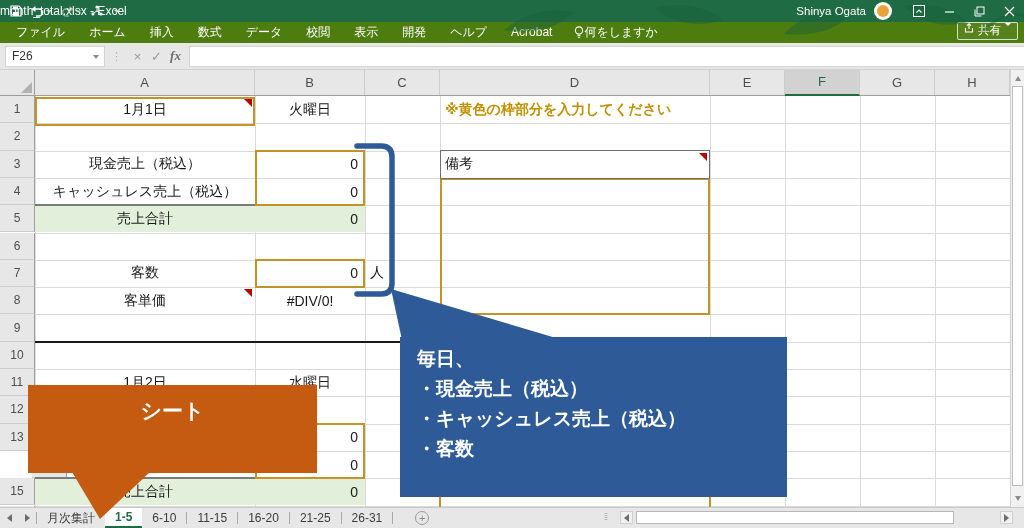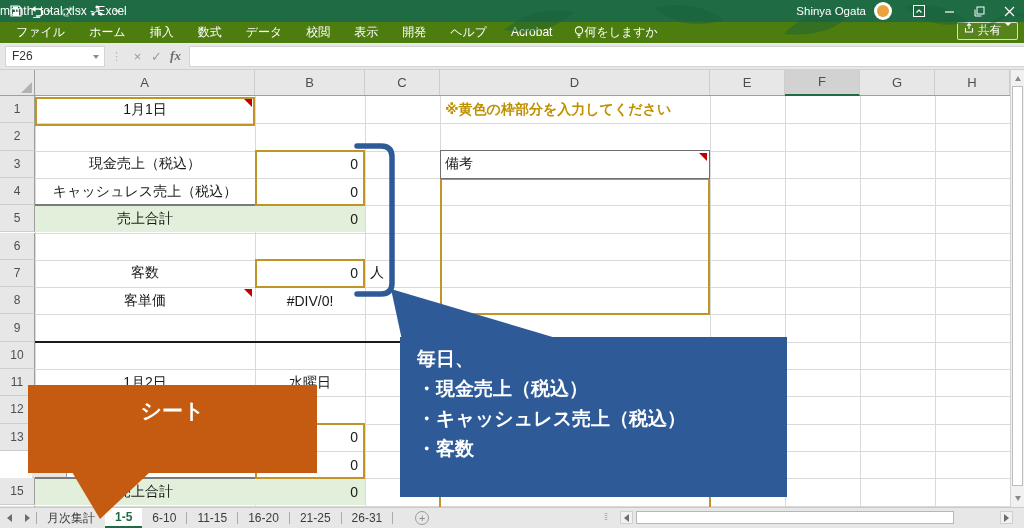--- a/index.html
+++ b/index.html
@@ -269,20 +269,21 @@
       <div class="thickline" style="left: 35px; top: calc(406.8px); width: 220px; background: rgb(122, 122, 122);"></div>
       <div class="goldbox" style="left: 35px; top: 27px; width: 220px; height: 29px;"></div>
       <div class="goldbox" style="left: 255px; top: 80px; width: 110px; height: 56px;"></div>
       <div class="goldbox" style="left: 255px; top: 189px; width: 110px; height: 29px;"></div>
       <div class="goldbox" style="left: 255px; top: 353px; width: 110px; height: 56px;"></div>
       <div class="goldbox" style="left: 440px; top: 108px; width: 270px; height: 137px;"></div>
       <div class="graybox" style="left: 440px; top: 80px; width: 270px; height: 29px;"></div>
       <div class="goldsliver" style="left: 439px; top: 427px; height: 10px;"></div>
       <div class="goldsliver" style="left: 709px; top: 427px; height: 10px;"></div>
       <div class="cell center" style="left: 35px; top: 26px; width: 220px; height: 27.3px;">1月1日</div>
+      <div class="cell center" style="left: 255px; top: 26px; width: 110px; height: 27.3px;">火曜日</div>
       <div class="cell left gold-text" style="left: 440px; top: 26px; width: 270px; height: 27.3px;">※黄色の枠部分を入力してください</div>
       <div class="cell center" style="left: 35px; top: 80.6px; width: 220px; height: 27.3px;">現金売上（税込）</div>
       <div class="cell right" style="left: 255px; top: 80.6px; width: 110px; height: 27.3px;">0</div>
       <div class="cell left" style="left: 440px; top: 80.6px; width: 270px; height: 27.3px;">備考</div>
       <div class="cell center" style="left: 35px; top: 107.9px; width: 220px; height: 27.3px;">キャッシュレス売上（税込）</div>
       <div class="cell right" style="left: 255px; top: 107.9px; width: 110px; height: 27.3px;">0</div>
       <div class="cell center" style="left: 35px; top: 135.2px; width: 220px; height: 27.3px;">売上合計</div>
       <div class="cell right" style="left: 255px; top: 135.2px; width: 110px; height: 27.3px;">0</div>
       <div class="cell center" style="left: 35px; top: 189.8px; width: 220px; height: 27.3px;">客数</div>
       <div class="cell right" style="left: 255px; top: 189.8px; width: 110px; height: 27.3px;">0</div>

